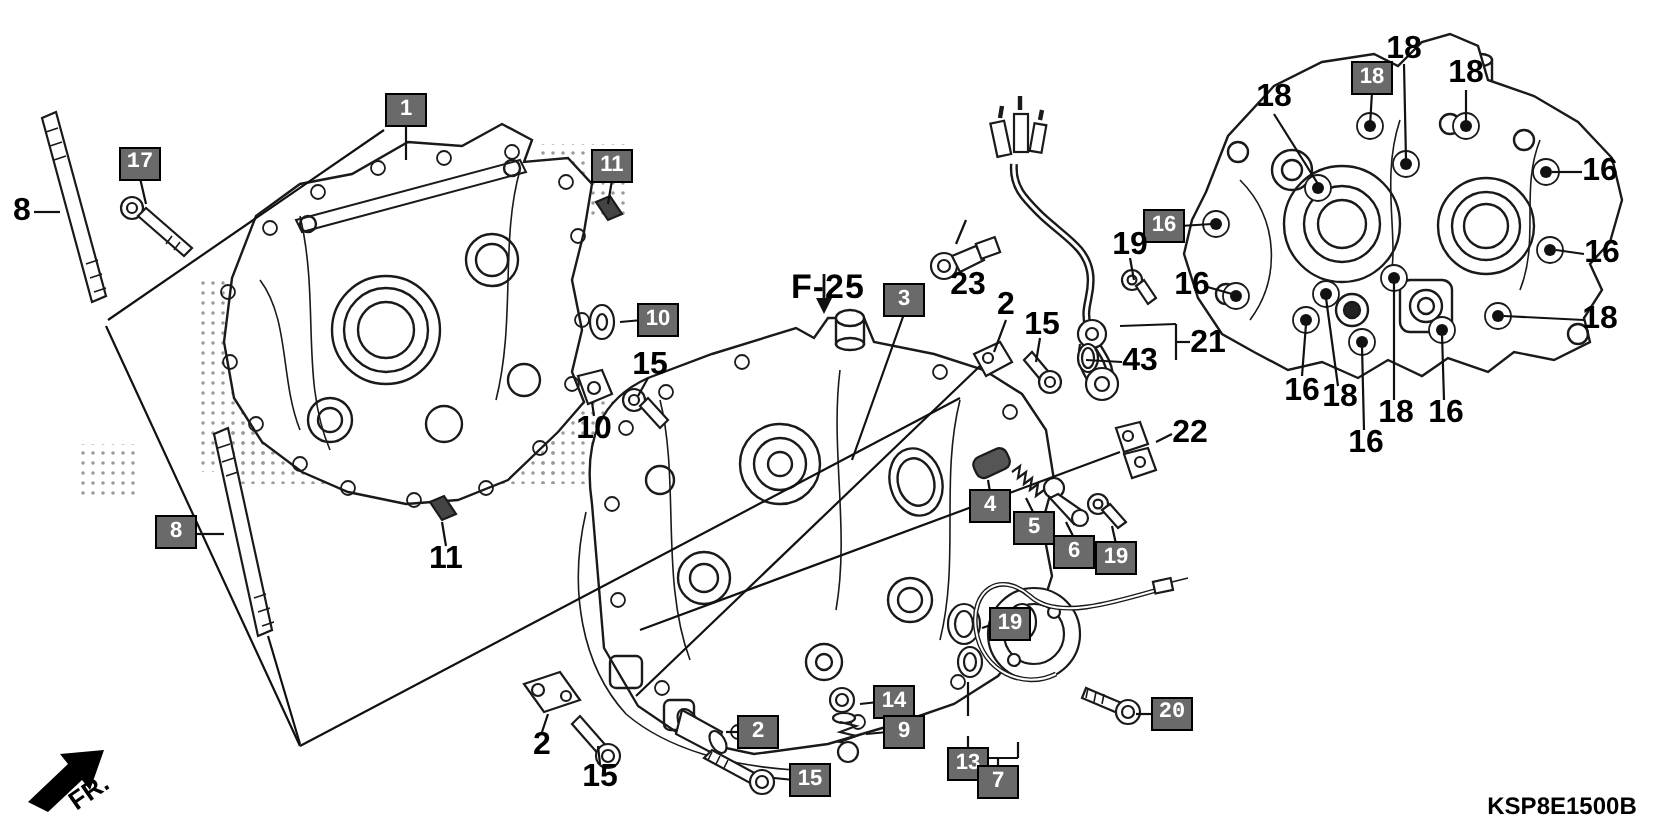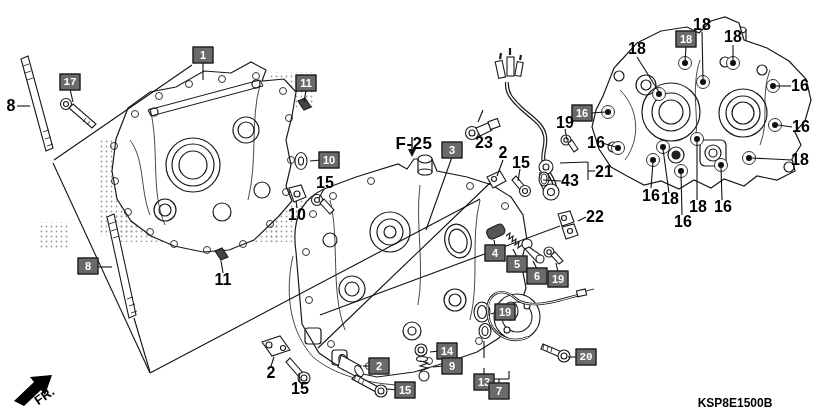--- a/index.html
+++ b/index.html
@@ -462,17 +462,17 @@
       <div class="callout" style="left: 596px; top: 143px;">16</div>
       <div class="callout" style="left: 651px; top: 196px;">16</div>
       <div class="callout" style="left: 670px; top: 199px;">18</div>
       <div class="callout" style="left: 698px; top: 207px;">18</div>
       <div class="callout" style="left: 723px; top: 207px;">16</div>
       <div class="callout" style="left: 683px; top: 222px;">16</div>
     </div>
 
 <div class="f25" style="left: 414px; top: 144px; text-align: right;">F-25</div>
 
-<div class="code" style="left: 735px; top: 403px;">KSP8E1500B</div>
+<div class="code" style="left: 781px; top: 403px;">KSP8E1500B</div>
 
 <div class="fr" style="left: 40px; top: 393px;">FR.</div>
 
 </div>
 
 </body></html>

